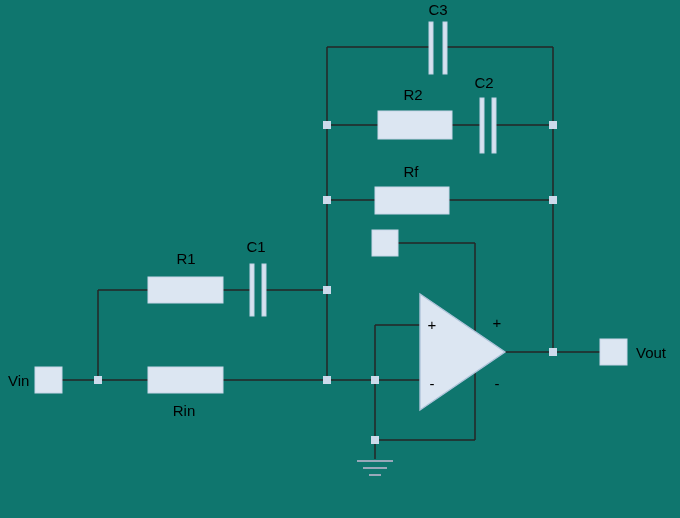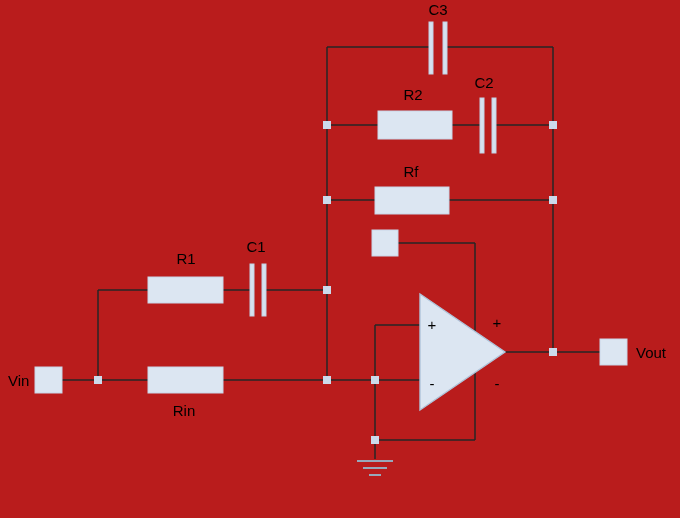--- a/index.html
+++ b/index.html
@@ -1,20 +1,20 @@
 <!DOCTYPE html>
 <html><head>
 <meta charset="utf-8">
 <style>
   * { margin:0; padding:0; box-sizing:border-box; }
   html, body { background:#ffffff; font-family:"Liberation Sans", sans-serif; }
   .canvas {
     position:relative;
     width:680px; height:518px;
-    background:#b91c1c;
+    background:#0f766e;
     overflow:hidden;
   }
   svg { display:block; }
   .wire  { stroke:#262626; stroke-width:1.5; fill:none; }
   .comp  { fill:#dce6f2; stroke:#c9d6e8; stroke-width:1; }
   .plate { fill:#d6e1ef; stroke:#c2d2e5; stroke-width:1; }
   .dot   { fill:#ccdaeb; stroke:none; }
   .opamp { fill:#dce6f2; stroke:#afc4da; stroke-width:1.4; }
   .gnd   { stroke:#98a8ba; stroke-width:2.2; fill:none; }
   .lbl   { font-size:15px; fill:#000000; }

